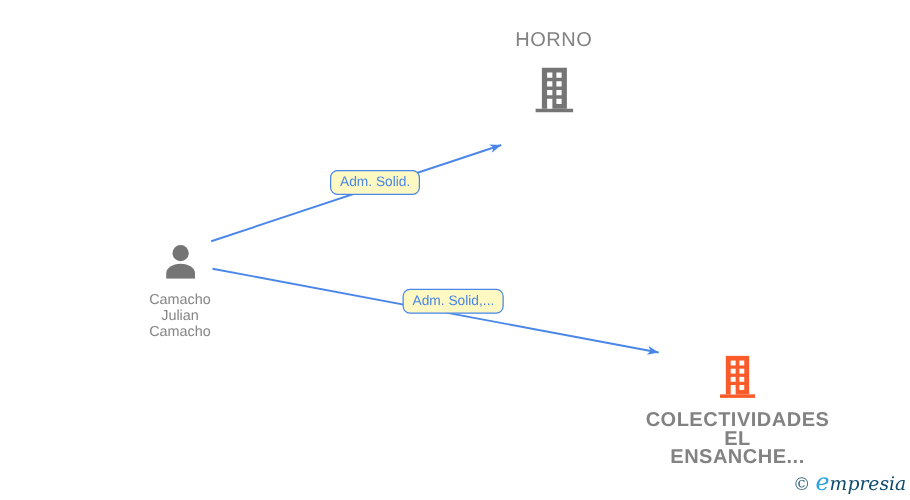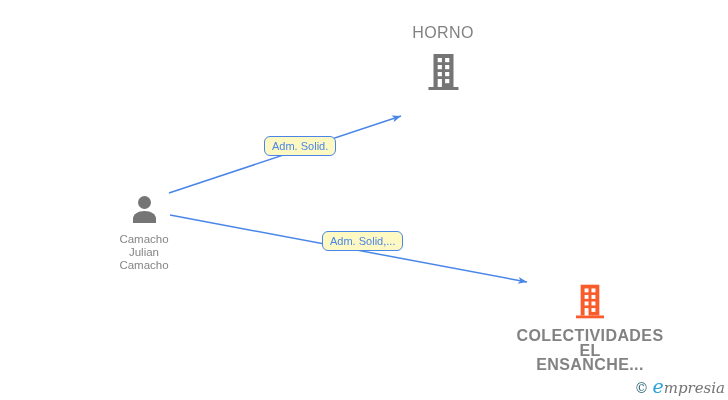--- a/index.html
+++ b/index.html
@@ -54,21 +54,21 @@
     right: 3px;
     bottom: 3px;
     font-family: "DejaVu Serif", serif;
     font-style: italic;
     font-size: 15px;
     line-height: 18px;
     white-space: nowrap;
   }
   .wm-copy { color: #33687a; font-style: normal; font-size: 14px; margin-right: 4px; }
   .wm-e { color: #2aa2dc; font-size: 19px; }
-  .wm-rest { color: #737373; font-style: italic; }
+  .wm-rest { color: #0c4a6e; font-style: italic; }
 </style>
 </head>
 <body>
 
 <div class="stage">
 
   <svg class="edges" viewBox="0 0 728 400">
     <defs>
       <marker id="arrow" markerUnits="userSpaceOnUse" markerWidth="12" markerHeight="10" refX="9" refY="3.5" orient="auto">
         <path d="M0,0 L9,3.5 L0,7 L2.4,3.5 Z" fill="#4a86e8"></path>

